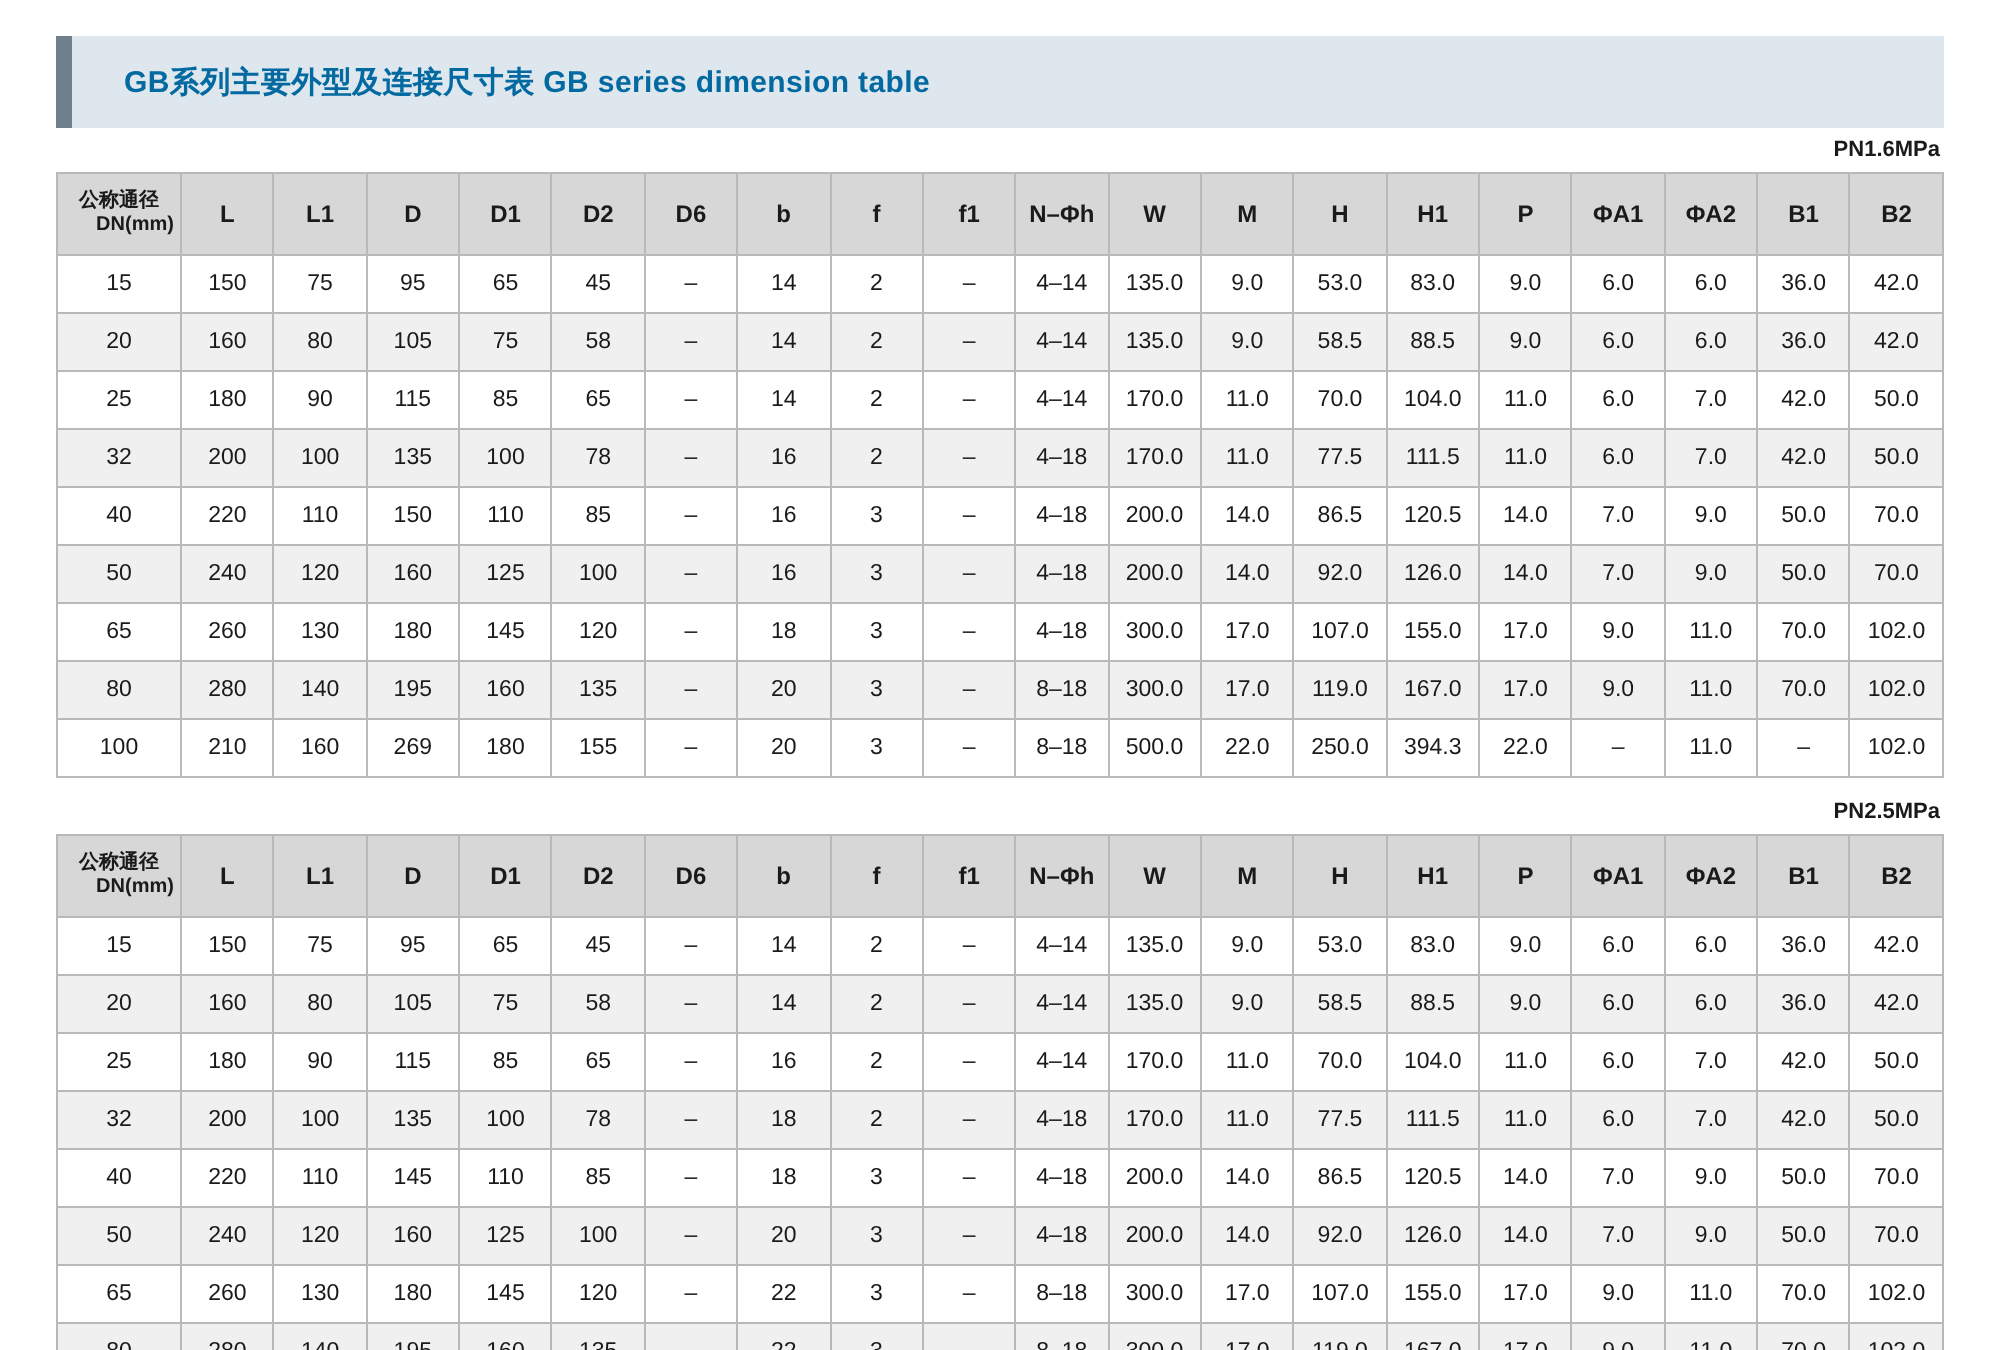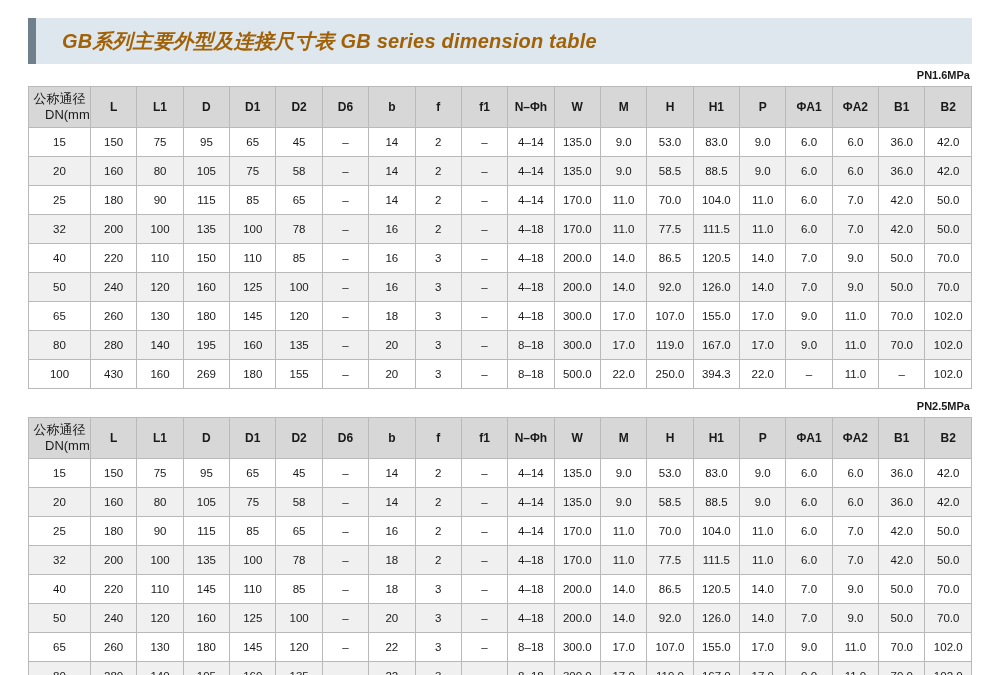--- a/index.html
+++ b/index.html
@@ -34,26 +34,25 @@
   }
   .title-bar .bar-accent {
     position: absolute;
     left: 0;
     top: 0;
     bottom: 0;
     width: 8px;
     background: #6f7f8c;
   }
   .title-text {
-    font-size: 20px;
+    font-size: 15px;
     font-weight: bold;
-    color: #a16207;
+    color: #0369a1;
     letter-spacing: 0.2px;
     white-space: nowrap;
-    font-style: italic;
   }
   
   .pressure-label {
     text-align: right;
     font-size: 11px;
     font-weight: bold;
     color: #1a1a1a;
     padding: 5px 2px 5px 0;
   }
   .pressure-label.second {
@@ -75,23 +74,23 @@
     overflow: hidden;
     white-space: nowrap;
   }
   table.dim thead th {
     background: #d7d7d7;
     font-weight: bold;
     height: 40px;
     font-size: 12px;
   }
   table.dim thead th.dn {
-    font-size: 13px;
+    font-size: 10px;
     line-height: 1.25;
-    font-weight: normal;
+    font-weight: bold;
   }
   table.dim thead th.dn .l1 { display: block; }
   table.dim thead th.dn .l2 { display: block; padding-left: 16px; }
   table.dim tbody tr.shaded td {
     background: #f0f0f0;
   }
   table.dim tbody tr.plain td {
     background: #ffffff;
   }
   col.c-dn { width: 62px; }
@@ -331,21 +330,21 @@
           <td>119.0</td>
           <td>167.0</td>
           <td>17.0</td>
           <td>9.0</td>
           <td>11.0</td>
           <td>70.0</td>
           <td>102.0</td>
         </tr>
         <tr class="plain">
           <td>100</td>
-          <td>430</td>
+          <td>210</td>
           <td>160</td>
           <td>269</td>
           <td>180</td>
           <td>155</td>
           <td>–</td>
           <td>20</td>
           <td>3</td>
           <td>–</td>
           <td>8–18</td>
           <td>500.0</td>

